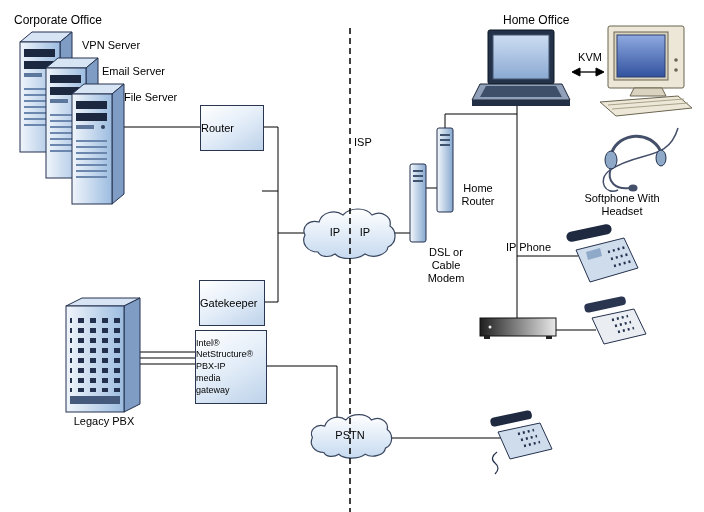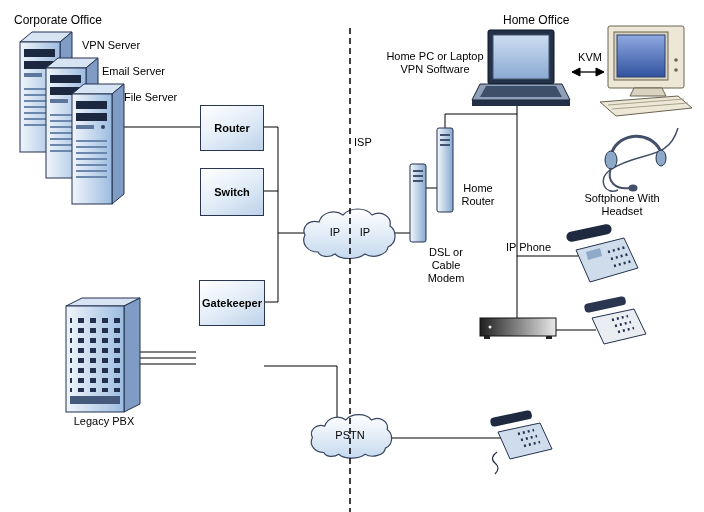--- a/index.html
+++ b/index.html
@@ -4,22 +4,22 @@
 <style>
   html,body{margin:0;padding:0;background:#fff;}
   .stage{position:relative;width:704px;height:512px;background:#ffffff;overflow:hidden;
          font-family:"Liberation Sans",sans-serif;}
   .stage svg{position:absolute;left:0;top:0;}
   .lbl{position:absolute;font-size:11px;line-height:1.18;color:#000;white-space:nowrap;}
   .lbl.wrap{white-space:normal;}
   .lbl.c{text-align:center;}
   .lbl.b{font-size:12px;font-weight:normal;}
   .nbox{position:absolute;background:linear-gradient(150deg,#ffffff 0%,#e3edf8 50%,#bdd2ea 100%);
-        border:1px solid #2a3550;display:flex;flex-direction:column;align-items:center;
-        justify-content:center;text-align:center;font-size:11px;color:#000;font-weight:bold;}
+        border:1px solid #2a3550;display:flex;flex-direction:column;align-items:flex-start;
+        justify-content:center;text-align:center;font-size:11px;color:#000;}
   .nbox.gw{font-size:9px;line-height:1.3;}
 </style>
 </head>
 <body>
 
 <div class="stage">
 
 <svg width="704" height="512" viewBox="0 0 704 512">
   <defs>
     <linearGradient id="gTower" x1="0" y1="0" x2="1" y2="0">
@@ -196,32 +196,35 @@
 <div class="lbl b" style="left:503px;top:13px">Home Office</div>
 
 <div class="lbl" style="left:82px;top:39px">VPN Server</div>
 <div class="lbl" style="left:102px;top:65px">Email Server</div>
 <div class="lbl" style="left:124px;top:91px">File Server</div>
 <div class="lbl c" style="left:64px;top:415px;width:80px">Legacy PBX</div>
 
 <div class="nbox" style="left:200px;top:105px;width:62px;height:44px">
   <span>Router</span>
 </div>
-<div class="nbox" style="left:200px;top:168px;width:62px;height:46px">
-  <span>Switch</span>
-</div>
 <div class="nbox" style="left:199px;top:280px;width:64px;height:44px">
   <span>Gatekeeper</span>
+</div>
+<div class="nbox gw" style="left:195px;top:330px;width:70px;height:72px">
+  <span>Intel®</span>
+  <span>NetStructure®</span>
+  <span>PBX-IP</span>
+  <span>media</span>
+  <span>gateway</span>
 </div>
 
 <div class="lbl" style="left:354px;top:136px">ISP</div>
 <div class="lbl c" style="left:326px;top:226px;width:18px">IP</div>
 <div class="lbl c" style="left:356px;top:226px;width:18px">IP</div>
 <div class="lbl c" style="left:326px;top:429px;width:48px">PSTN</div>
 
-<div class="lbl c wrap" style="left:386px;top:50px;width:98px">Home PC or Laptop VPN Software</div>
 <div class="lbl c" style="left:570px;top:51px;width:40px">KVM</div>
 <div class="lbl c wrap" style="left:457px;top:182px;width:42px">Home Router</div>
 <div class="lbl c wrap" style="left:584px;top:192px;width:76px">Softphone With Headset</div>
 <div class="lbl c wrap" style="left:424px;top:246px;width:44px">DSL or Cable Modem</div>
 <div class="lbl" style="left:506px;top:241px">IP Phone</div>
 
 </div>
 
 </body></html>

